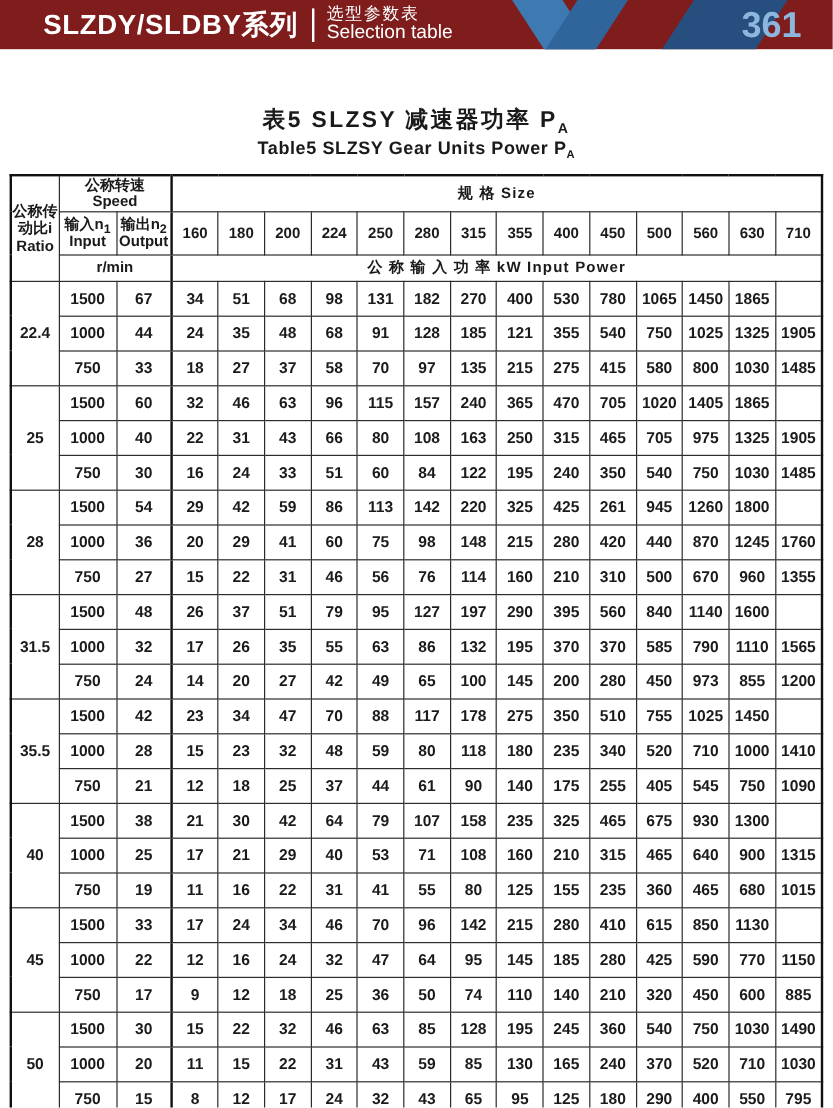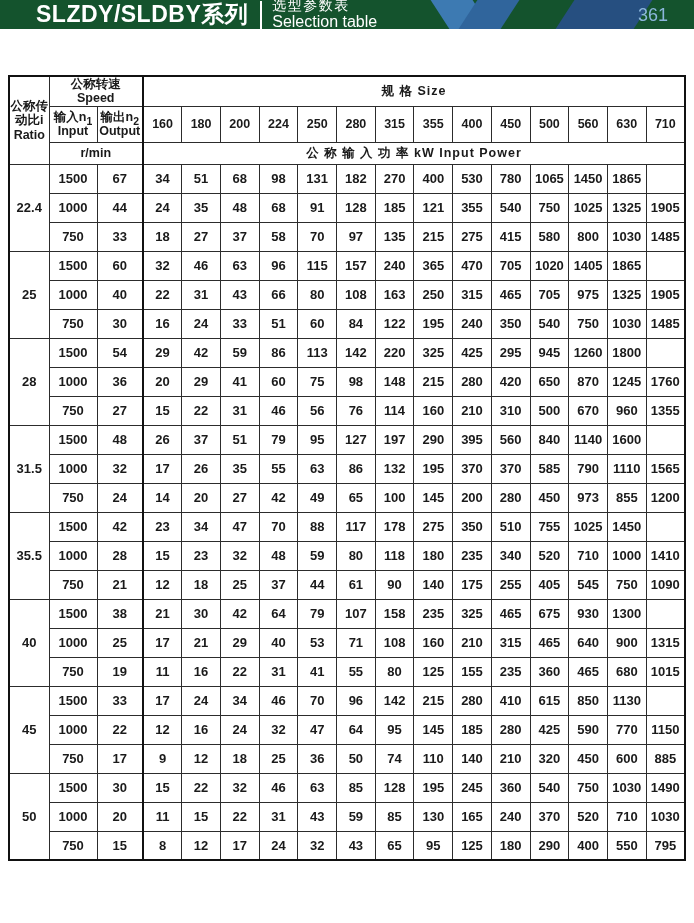--- a/index.html
+++ b/index.html
@@ -4,37 +4,37 @@
 <style>
   html, body { margin:0; padding:0; }
   body {
     width:694px; height:923px; background:#ffffff; position:relative;
     font-family:"Liberation Sans", "DejaVu Sans", sans-serif; color:#1a1a1a;
     overflow:hidden;
   }
 
   
   .banner {
-    position:relative; height:29px; background:#14532d;
+    position:relative; height:41px; background:#7f1d1d;
     display:flex; align-items:center; overflow:hidden;
   }
   .banner-series {
     color:#ffffff; font-size:23px; font-weight:bold; margin-left:36px;
     letter-spacing:0.5px; white-space:nowrap; z-index:2;
   }
   .banner-divider { width:2px; height:28px; background:#ffffff; margin:0 10px 0 12px; z-index:2; }
   .banner-sub { color:#ffffff; line-height:1.1; z-index:2; }
   .banner-sub-cn { font-size:14px; font-weight:normal; letter-spacing:1.5px; }
   .banner-sub-en { font-size:16px; }
   .deco { position:absolute; top:-6px; bottom:-6px; z-index:1; }
   .deco-a { left:440px; width:42px; transform:skewX(33deg);  background:#3d7ab2; }
   .deco-b { left:468px; width:42px; transform:skewX(-33deg); background:#30659c; }
   .deco-c { left:565px; width:78px; transform:skewX(-33deg); background:#264f80; }
   .page-num {
-    position:absolute; right:26px; top:5px; font-size:18px; font-weight:400;
+    position:absolute; right:26px; top:5px; font-size:30px; font-weight:700;
     color:#8cb6dc; z-index:3;
   }
 
   
   .title-block { margin-top:46px; text-align:center; }
   .title-cn { font-size:19px; font-weight:bold; letter-spacing:2px; }
   .title-en { font-size:15px; font-weight:bold; letter-spacing:0.5px; margin-top:2px; }
   .title-block sub { font-size:62%; }
 
   
@@ -71,20 +71,22 @@
     <div class="banner-sub-cn">选型参数表</div>
     <div class="banner-sub-en">Selection table</div>
   </div>
   <div class="deco deco-a"></div>
   <div class="deco deco-b"></div>
   <div class="deco deco-c"></div>
   <div class="page-num">361</div>
 </header>
 
 <div class="title-block">
+  <div class="title-cn"><span>表5  SLZSY 减速器功率 P</span><sub>A</sub></div>
+  <div class="title-en"><span>Table5 SLZSY Gear Units Power P</span><sub>A</sub></div>
 </div>
 
 <table class="power-table">
   <colgroup>
     <col style="width:40px">
       <col style="width:48px">
       <col style="width:46px">
   </colgroup>
   <thead>
     <tr class="hr1">
@@ -244,40 +246,40 @@
         <td class="output-cell sep-right">54</td>
         <td class="value-cell">29</td>
         <td class="value-cell">42</td>
         <td class="value-cell">59</td>
         <td class="value-cell">86</td>
         <td class="value-cell">113</td>
         <td class="value-cell">142</td>
         <td class="value-cell">220</td>
         <td class="value-cell">325</td>
         <td class="value-cell">425</td>
-        <td class="value-cell">295</td>
+        <td class="value-cell">261</td>
         <td class="value-cell">945</td>
         <td class="value-cell">1260</td>
         <td class="value-cell">1800</td>
         <td class="value-cell"></td>
       </tr>
       <tr>
         <td class="input-cell">1000</td>
         <td class="output-cell sep-right">36</td>
         <td class="value-cell">20</td>
         <td class="value-cell">29</td>
         <td class="value-cell">41</td>
         <td class="value-cell">60</td>
         <td class="value-cell">75</td>
         <td class="value-cell">98</td>
         <td class="value-cell">148</td>
         <td class="value-cell">215</td>
         <td class="value-cell">280</td>
         <td class="value-cell">420</td>
-        <td class="value-cell">650</td>
+        <td class="value-cell">440</td>
         <td class="value-cell">870</td>
         <td class="value-cell">1245</td>
         <td class="value-cell">1760</td>
       </tr>
       <tr>
         <td class="input-cell">750</td>
         <td class="output-cell sep-right">27</td>
         <td class="value-cell">15</td>
         <td class="value-cell">22</td>
         <td class="value-cell">31</td>

